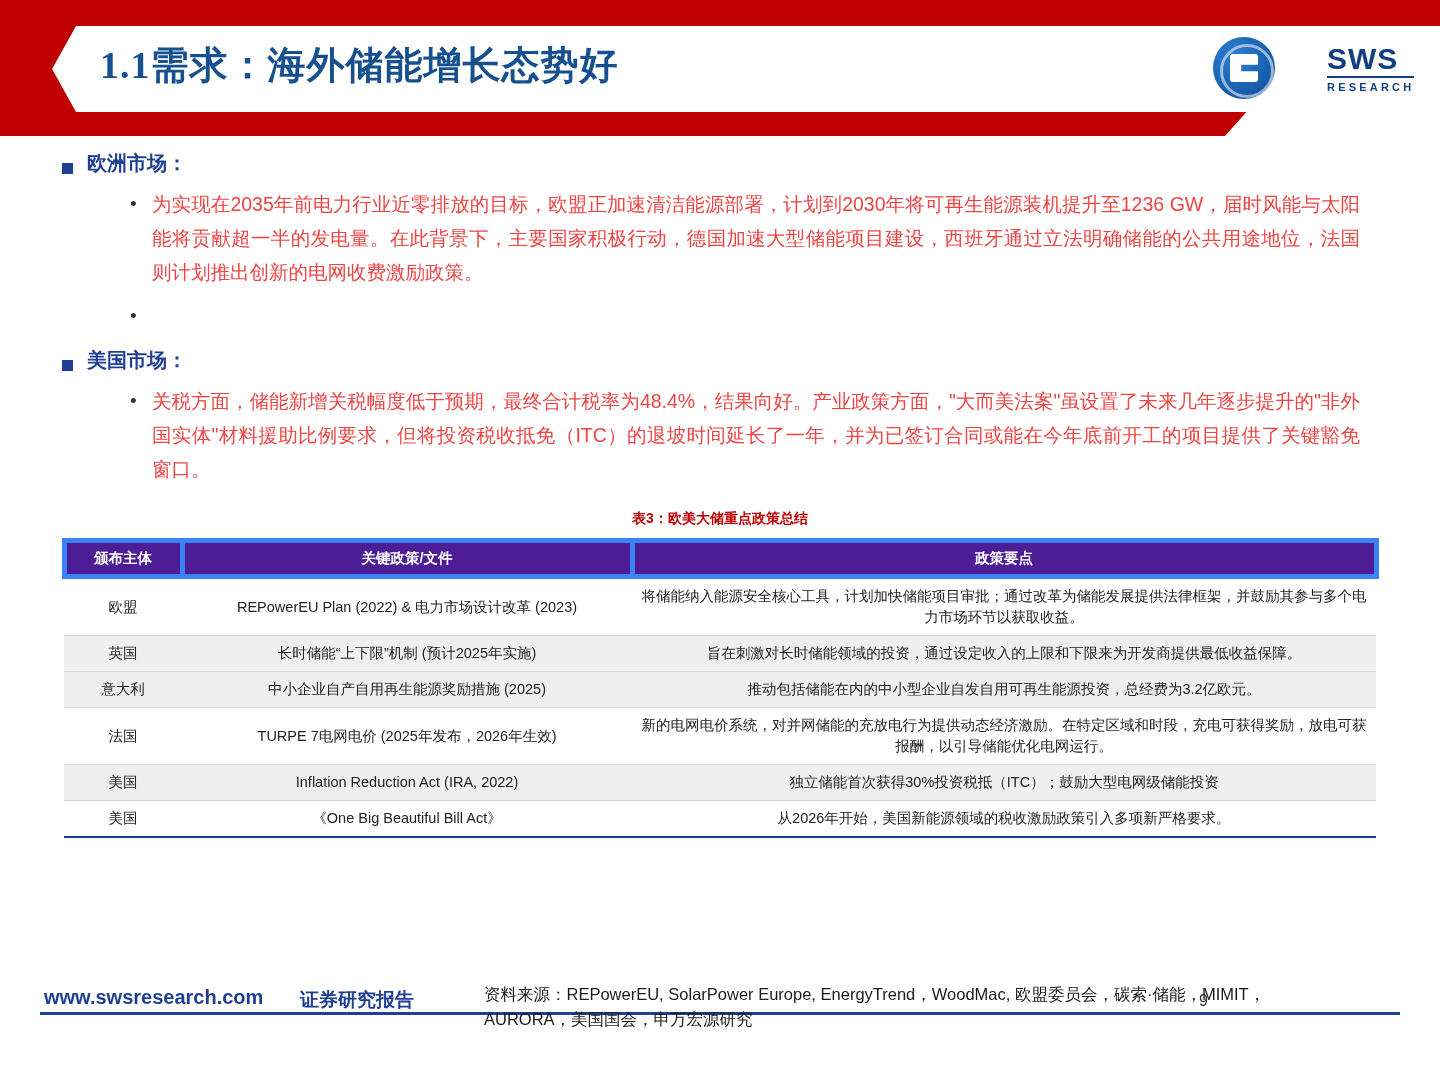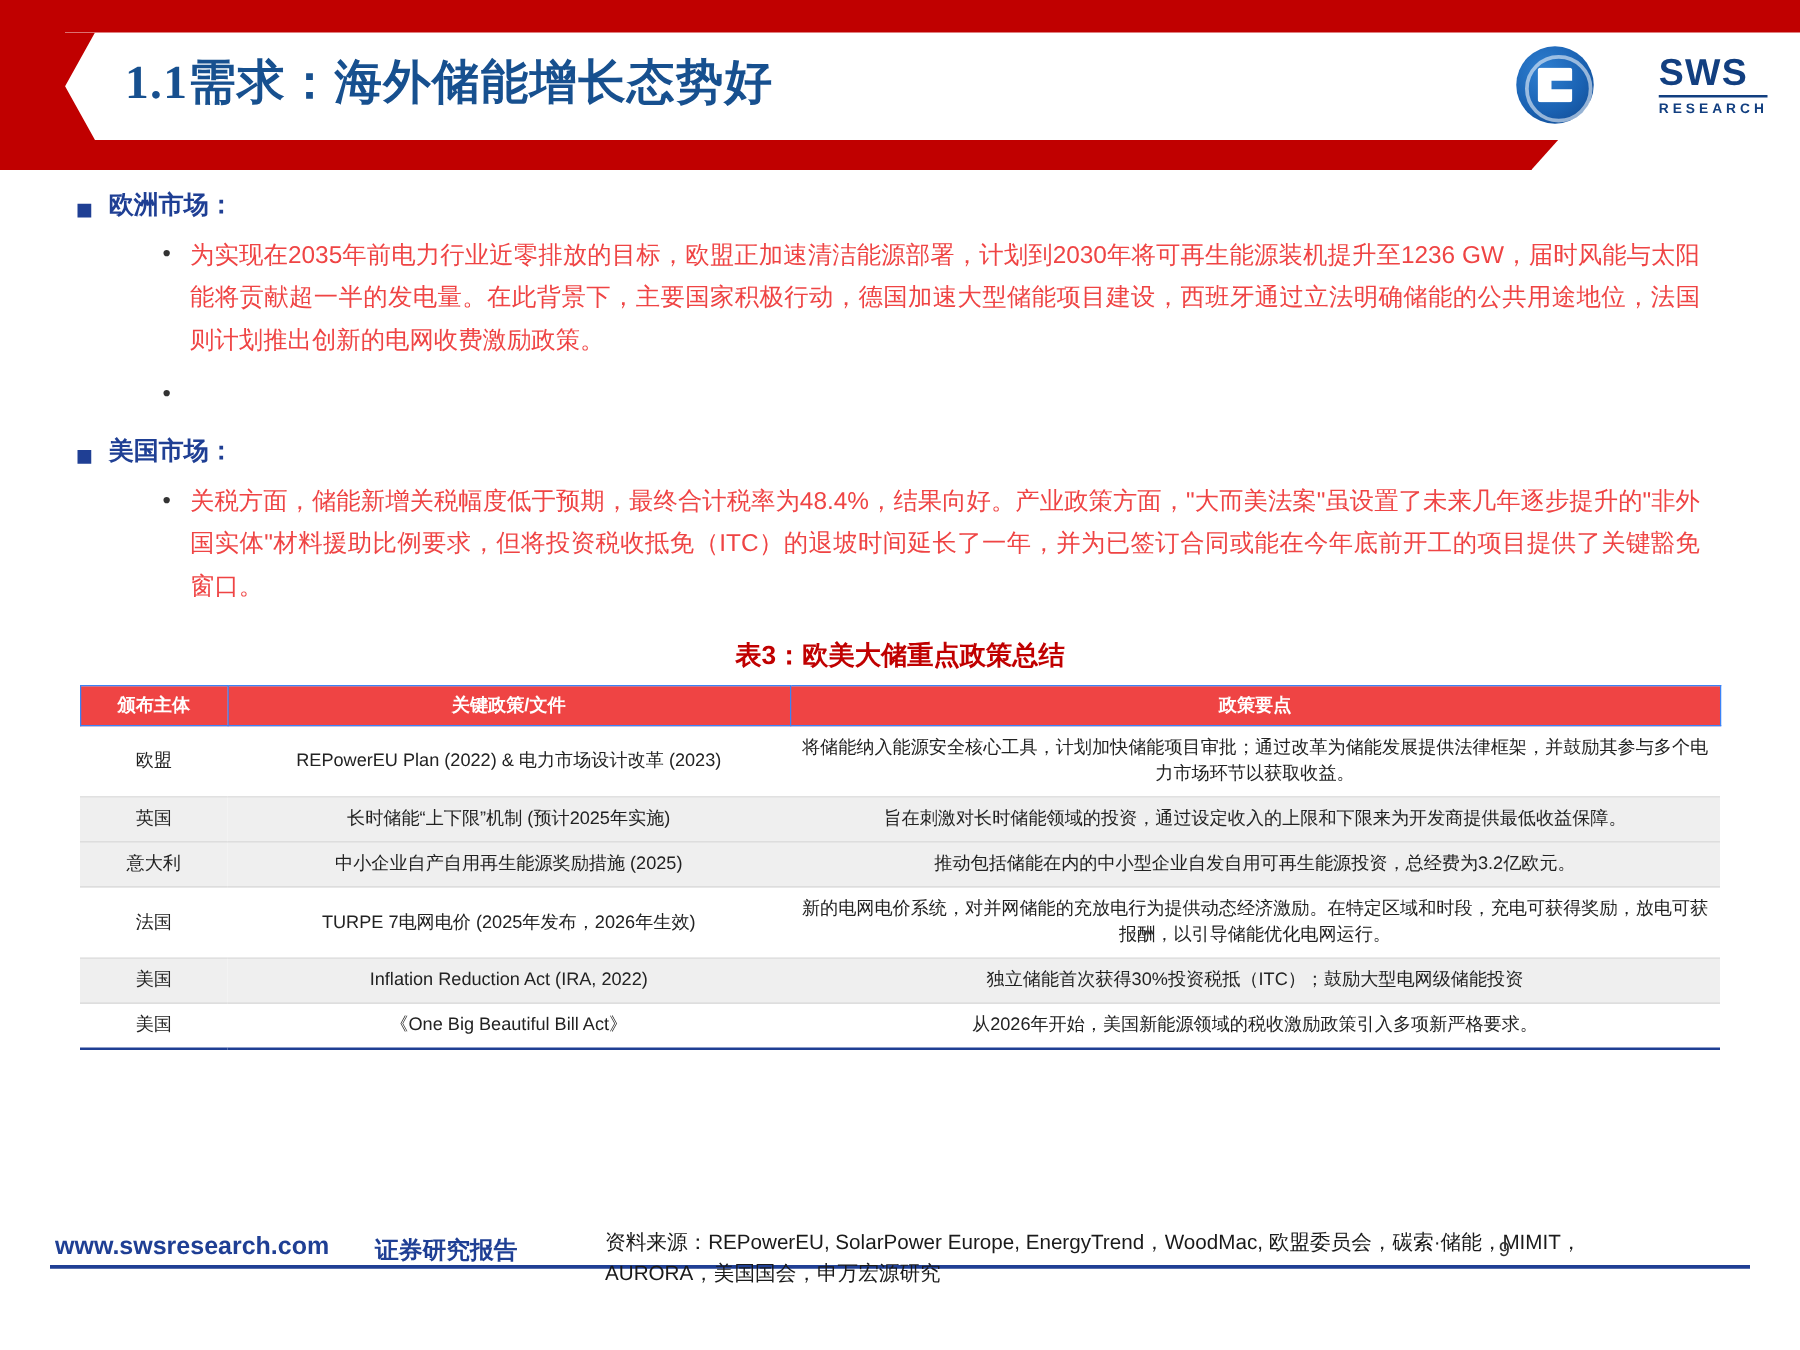--- a/index.html
+++ b/index.html
@@ -102,31 +102,31 @@
     font-size:19px;line-height:34px;color:#333;
   }
   .btext{
     font-size:19.5px;line-height:34px;color:#ef4444;
     text-align:justify;
     font-family:"Liberation Sans", sans-serif;
   }
 
   
   .table-title{
-    text-align:center;font-size:21px;font-weight:700;color:#c00000;
+    text-align:center;font-size:14px;font-weight:700;color:#c00000;
     margin-top:24px;margin-bottom:10px;
   }
   table.pol{
     border-collapse:collapse;
     width:1312px;margin:0 auto;
     table-layout:fixed;
   }
   table.pol th{
-    background:#ef4444;color:#ffffff;font-size:14.5px;font-weight:700;
-    padding:6px 4px;border:1px solid #3b82f6;
+    background:#4c1d95;color:#ffffff;font-size:14.5px;font-weight:700;
+    padding:6px 4px;border:5px solid #3b82f6;
     text-align:center;
   }
   table.pol td{
     font-size:14.5px;color:#222;padding:7px 8px;
     border-bottom:1px solid #d8d8d8;
     text-align:center;vertical-align:middle;
     line-height:21px;
   }
   table.pol tr.alt td{background:#efefef;}
   table.pol tr:last-child td{border-bottom:2px solid #1f3f94;}

